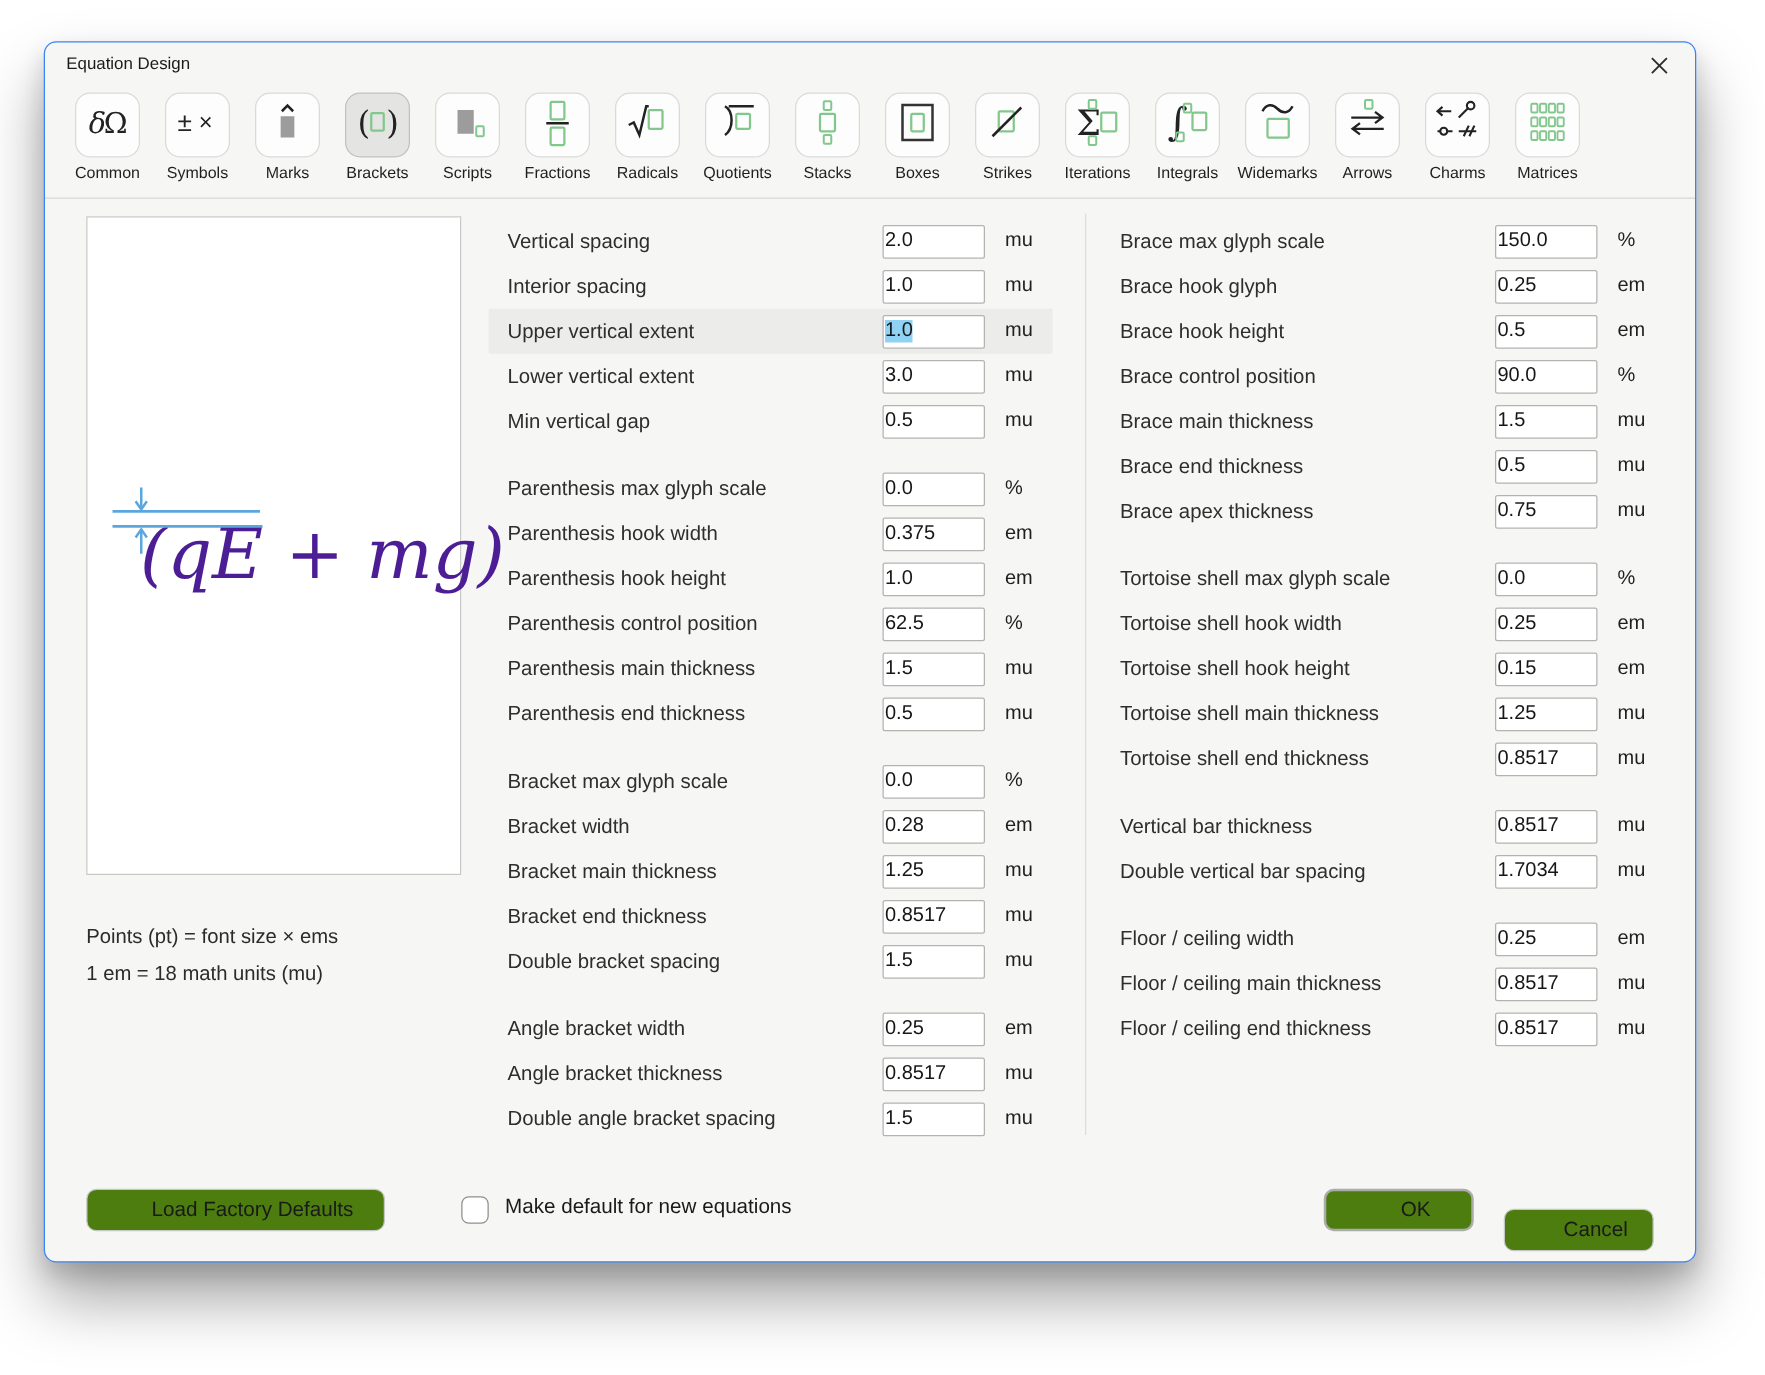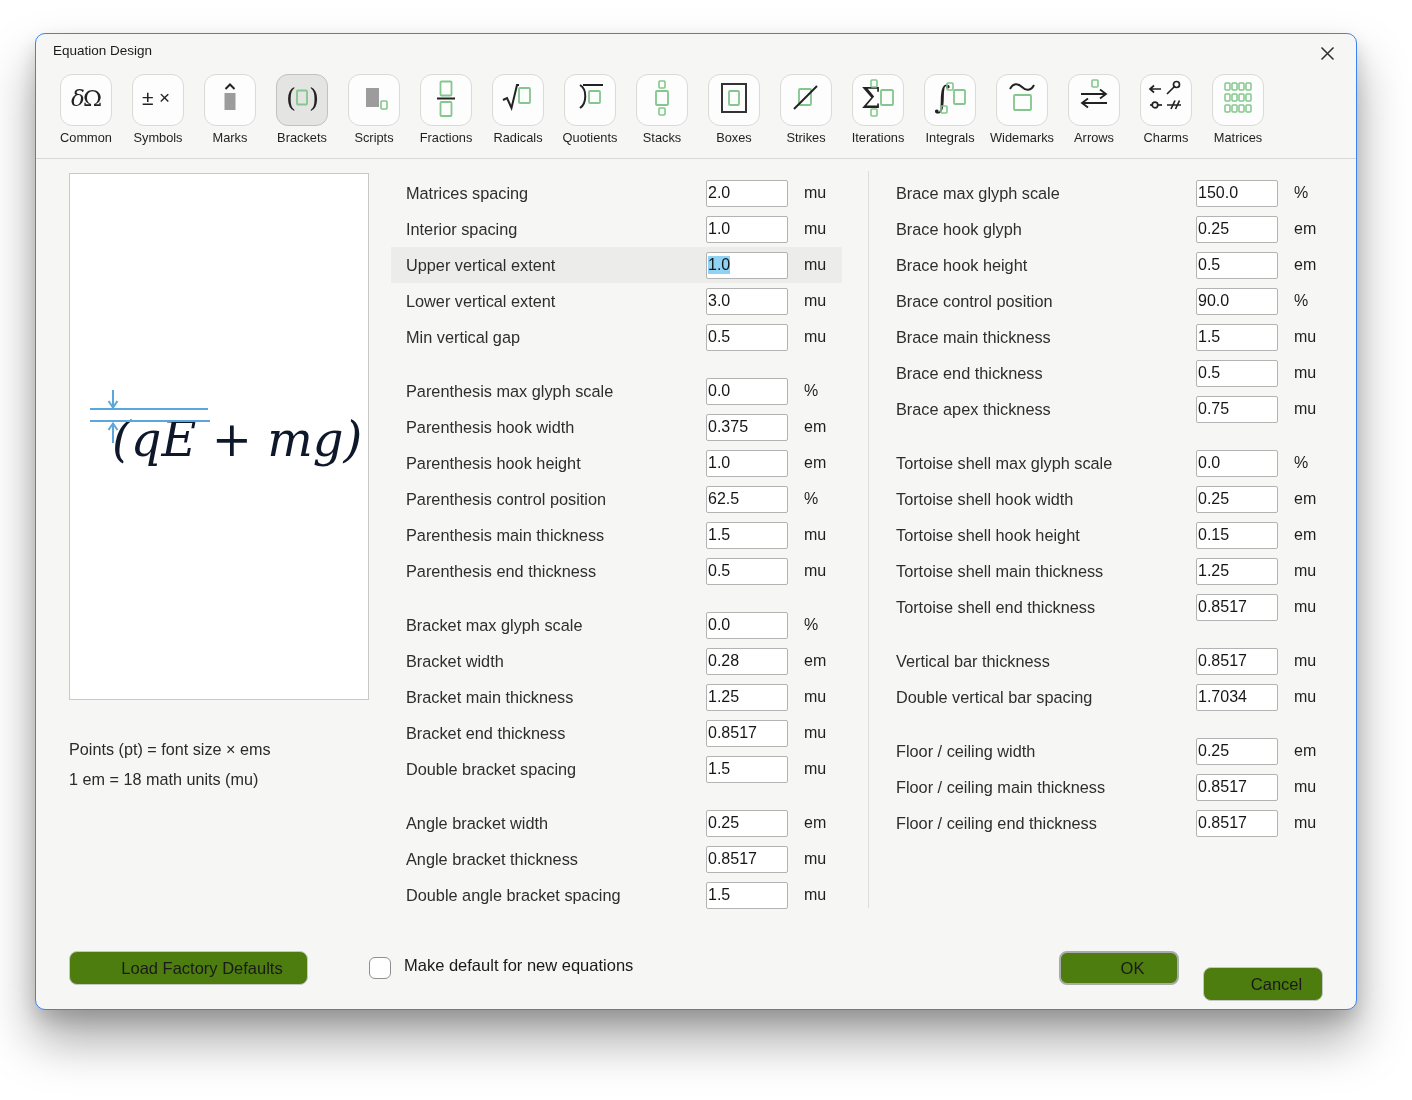--- a/index.html
+++ b/index.html
@@ -23,21 +23,21 @@
     border:1px solid #dadad8; box-sizing:border-box;
     display:flex; align-items:center; justify-content:center; }
   .titem.selected .tbtn { background:#e4e4e2; border-color:#c1c1bf; }
   .tlabel { margin-top:4px; font-size:12.8px; color:#1f1f1f; white-space:nowrap; }
   .toolbar-sep { position:absolute; left:0; right:0; top:124px; height:1px; background:#d8d8d6; }
   
   .preview { position:absolute; left:33px; top:139px; width:300px; height:527px;
     background:#ffffff; border:1px solid #c9c9c7; box-sizing:border-box; }
   .equation { position:absolute; left:42px; top:237px;
     font-family:"DejaVu Serif","Liberation Serif",serif; font-style:italic;
-    font-size:48px; color:#0f172a; white-space:nowrap; }
+    font-size:56px; color:#4c1d95; white-space:nowrap; }
   .anno { position:absolute; left:0; top:0; pointer-events:none; }
   .note { position:absolute; left:33px; width:300px; font-size:16.2px; color:#2b2b2b; }
   .note.n1 { top:706px; } .note.n2 { top:736px; }
   
   .col { position:absolute; top:141px; width:451px; }
   .col-left { left:355px; } .col-right { left:845px; }
   .group { margin-bottom:18px; }
   .frow { display:flex; align-items:center; height:36px; padding-left:15px; box-sizing:border-box; }
   .frow.hl { background:#ececea; }
   .flabel { width:300px; font-size:16.3px; color:#2e2e2e; }
@@ -262,21 +262,21 @@
       <line x1="43" y1="250" x2="43" y2="269" stroke="#5ba7dd" stroke-width="2"></line>
       <path d="M38.5 256 L43 249.5 L47.5 256" fill="none" stroke="#5ba7dd" stroke-width="2"></path>
     </svg>
   </div>
   <div class="note n1">Points (pt) = font size × ems</div>
   <div class="note n2">1 em = 18 math units (mu)</div>
 
   <div class="col col-left">
       <div class="group">
         <div class="frow">
-          <span class="flabel">Matrices spacing</span>
+          <span class="flabel">Vertical spacing</span>
           <span class="finput">
             <span>2.0</span>
           </span>
           <span class="funit">mu</span>
         </div>
         <div class="frow">
           <span class="flabel">Interior spacing</span>
           <span class="finput">
             <span>1.0</span>
           </span>

